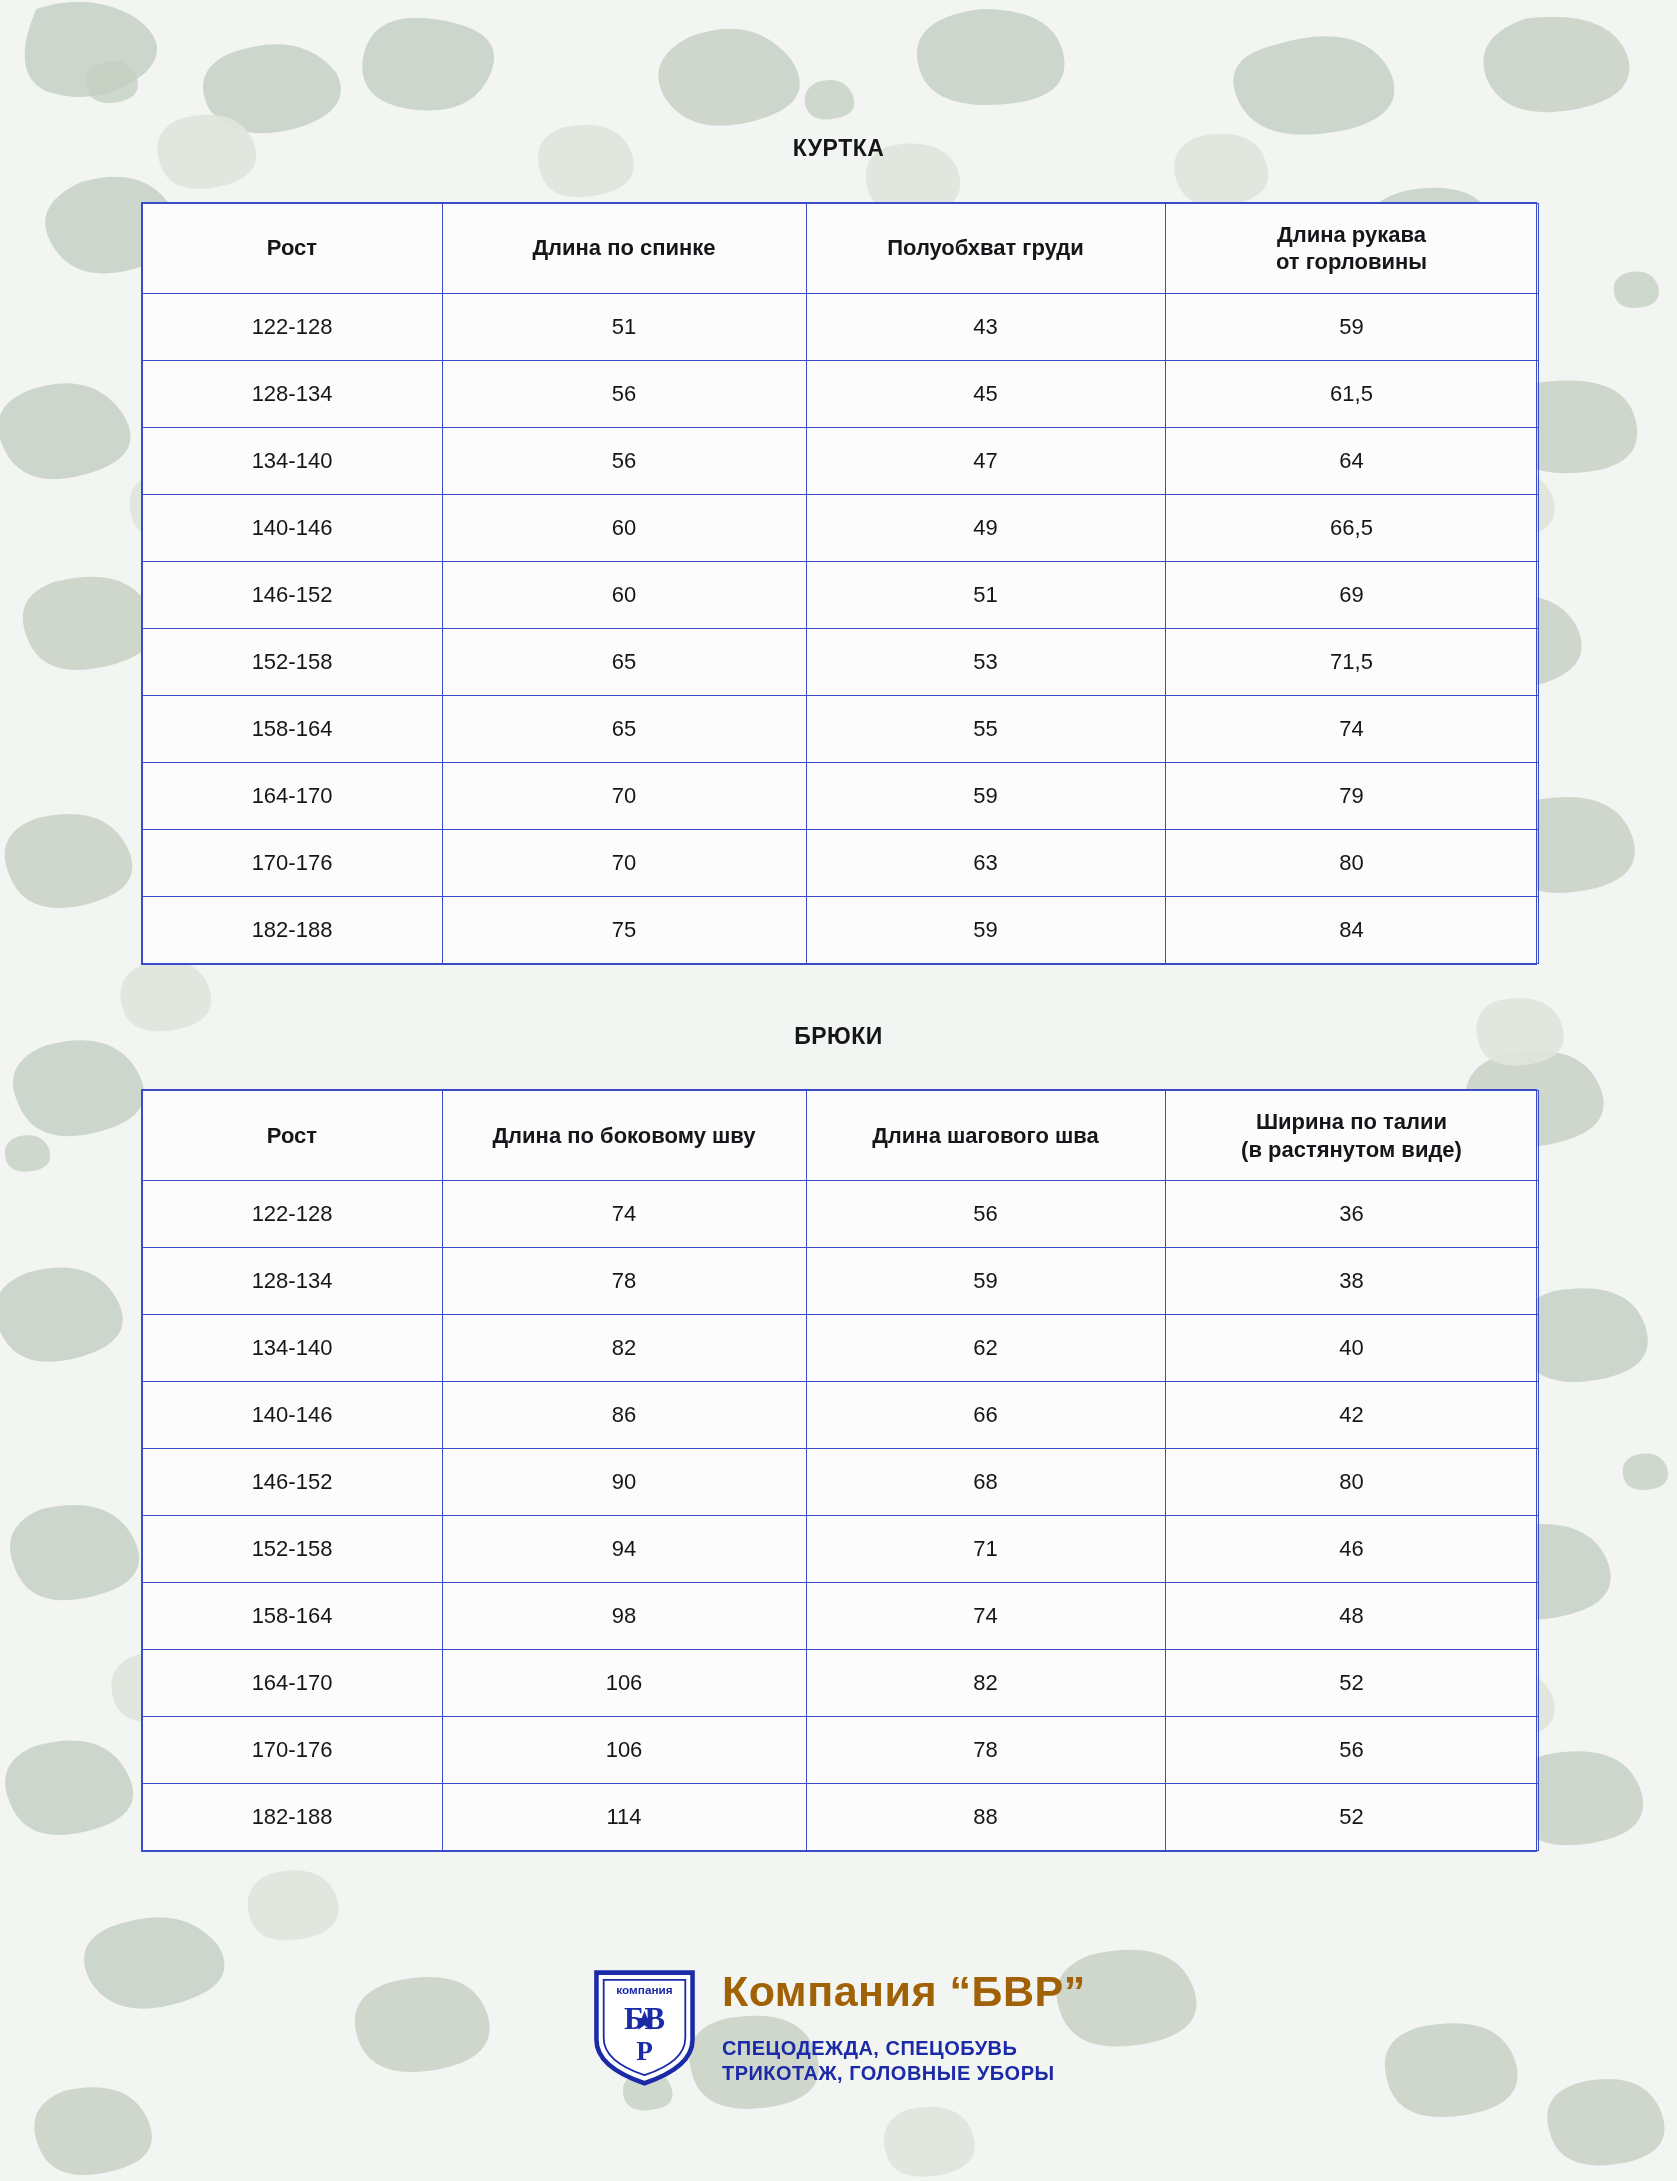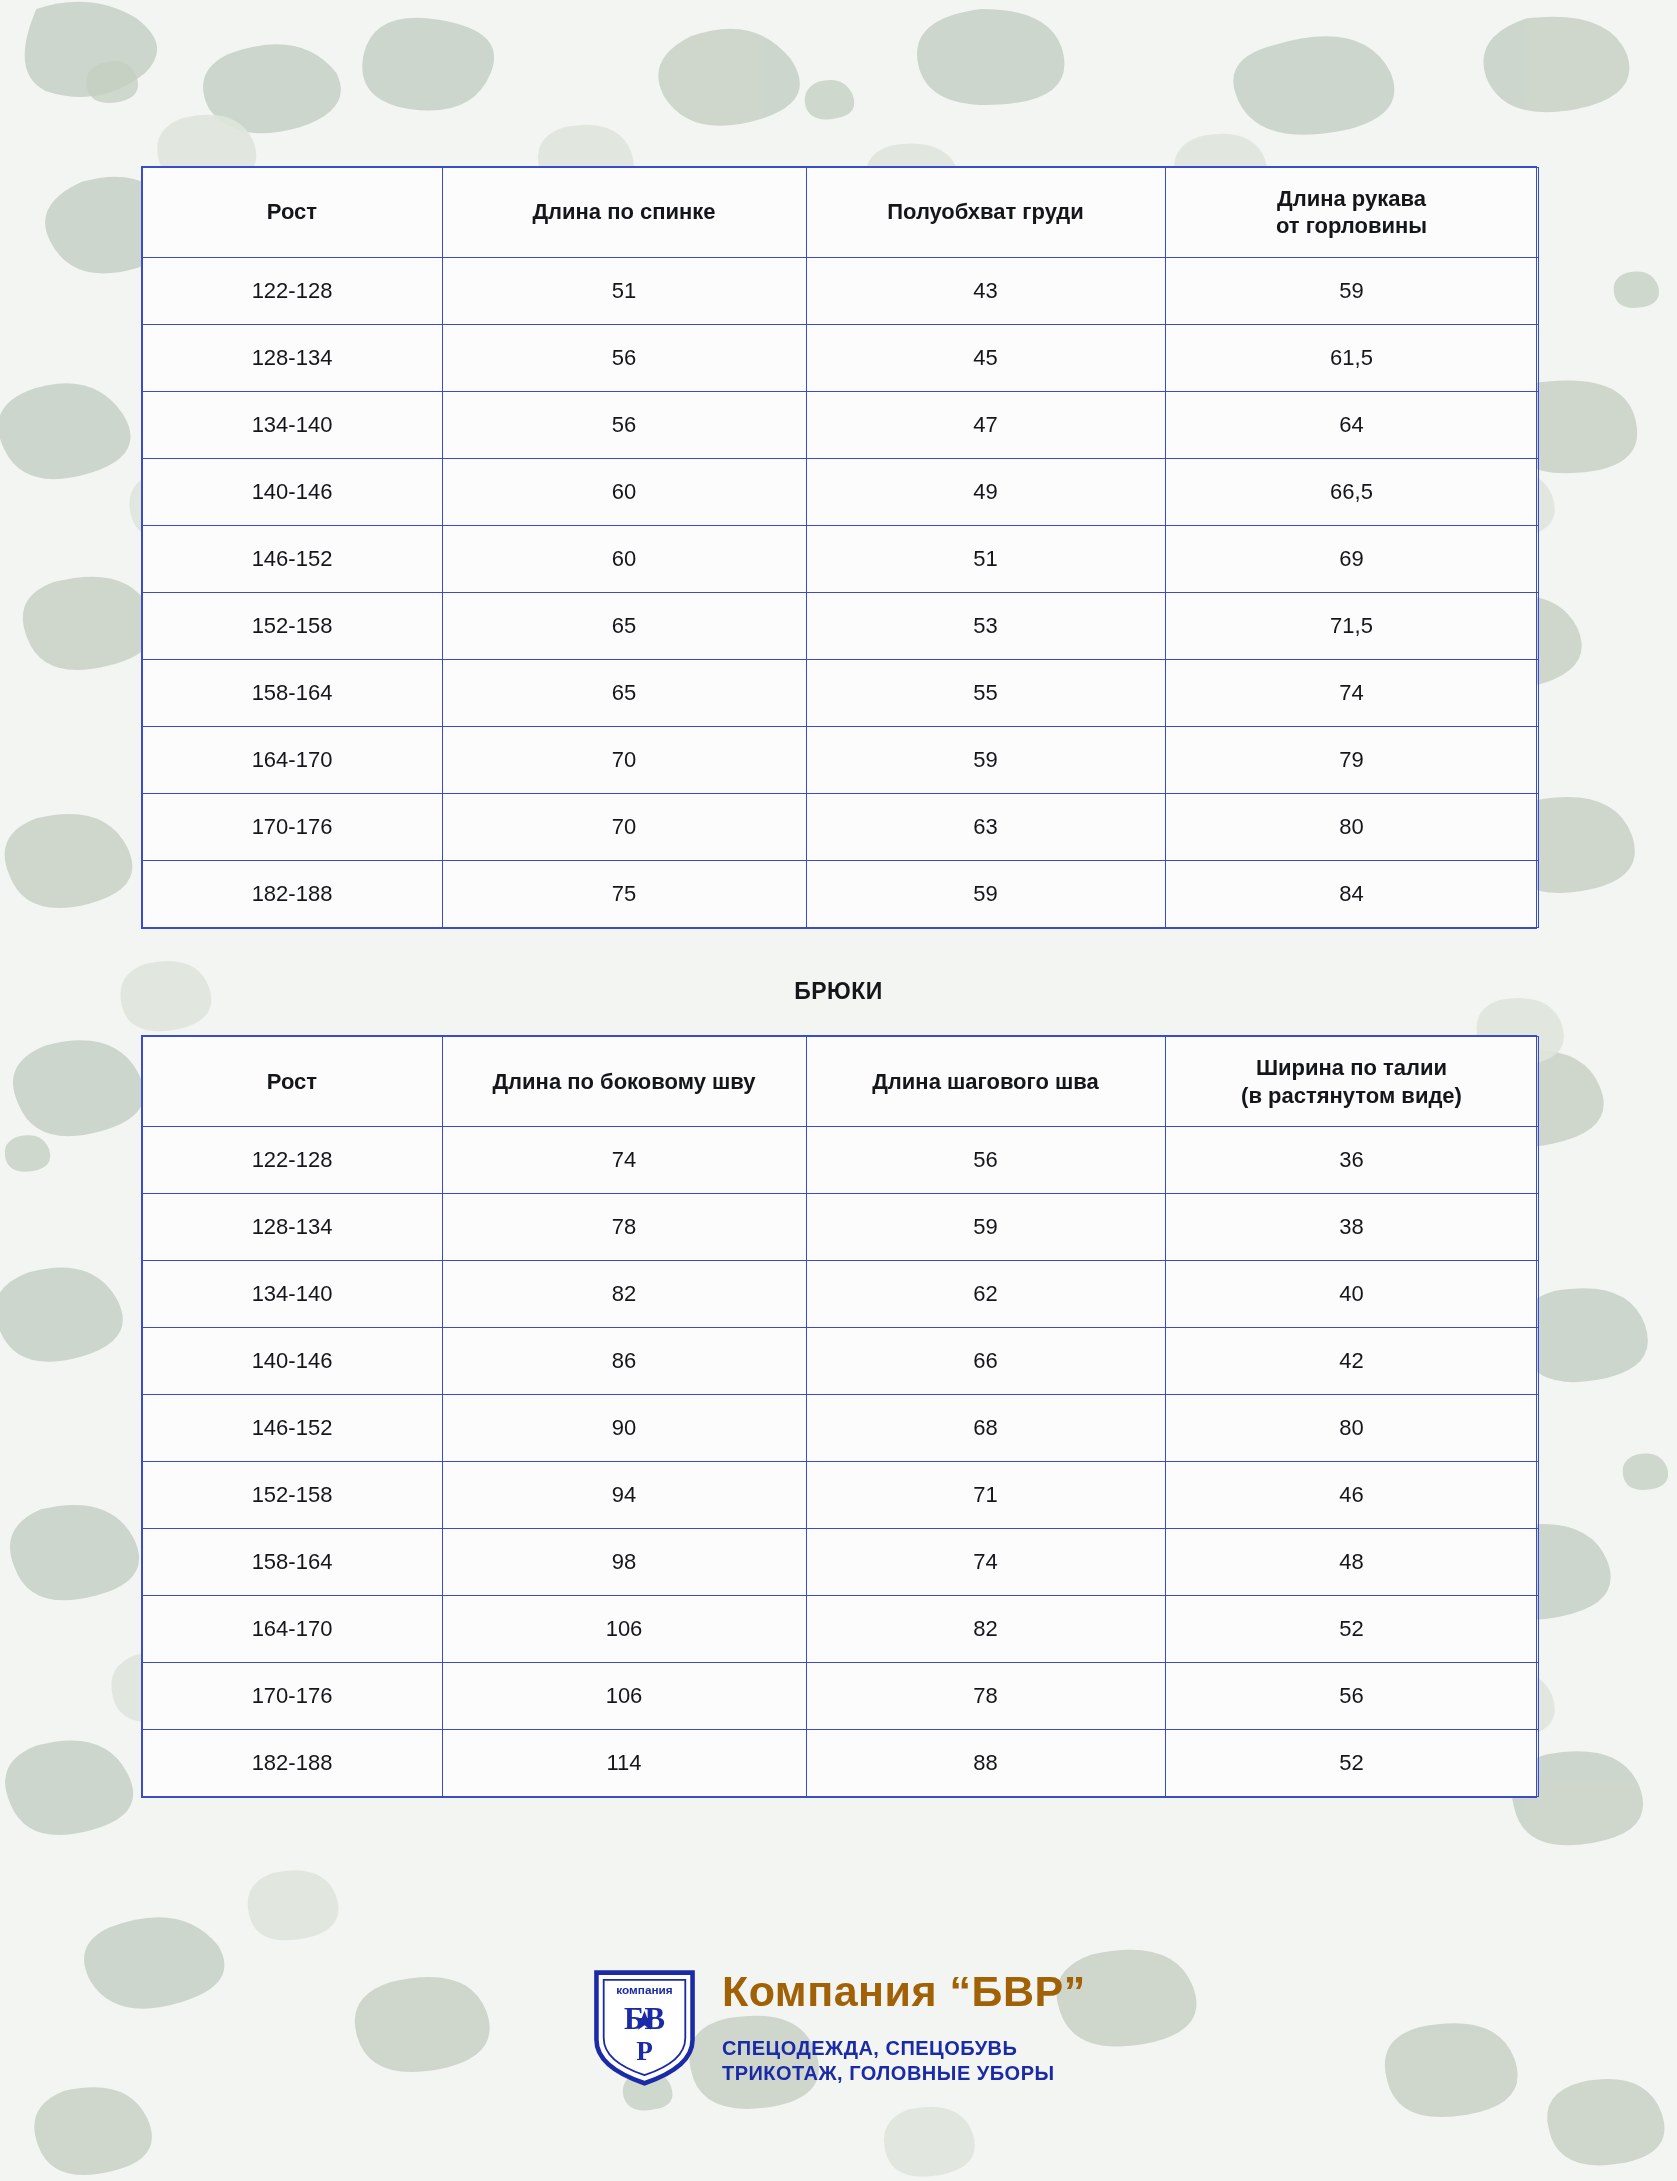--- a/index.html
+++ b/index.html
@@ -35,21 +35,21 @@
 
   .section-title {
     text-align: center;
     font-size: 23px;
     font-weight: bold;
     color: #15161a;
     letter-spacing: 0.5px;
   }
 
   .table-wrap {
-    margin: 7px auto;
+    margin: 16px auto;
     width: 1396px;
     background: #fbfcfb;
     border: 1.8px solid #3b4cc8;
     box-sizing: border-box;
   }
 
   table {
     border-collapse: collapse;
     width: 100%;
     table-layout: fixed;
@@ -186,20 +186,21 @@
       <path d="M1800 1600 q26 -6 34 14 q6 20 -18 24 q-26 4 -30 -14 q-4 -18 14 -24 z"></path>
       <path d="M700 2280 q28 -8 38 14 q8 22 -18 26 q-28 6 -34 -14 q-4 -18 14 -26 z"></path>
     </g>
   </svg>
 </div>
 
 <div class="page">
 
   <div class="gap-a"></div>
 
+  <div class="section-title">КУРТКА</div>
 
   <div class="gap-b"></div>
 
   <div class="table-wrap">
     <table>
       <colgroup>
         <col class="col-0">
           <col class="col-1">
           <col class="col-2">
           <col class="col-3">

